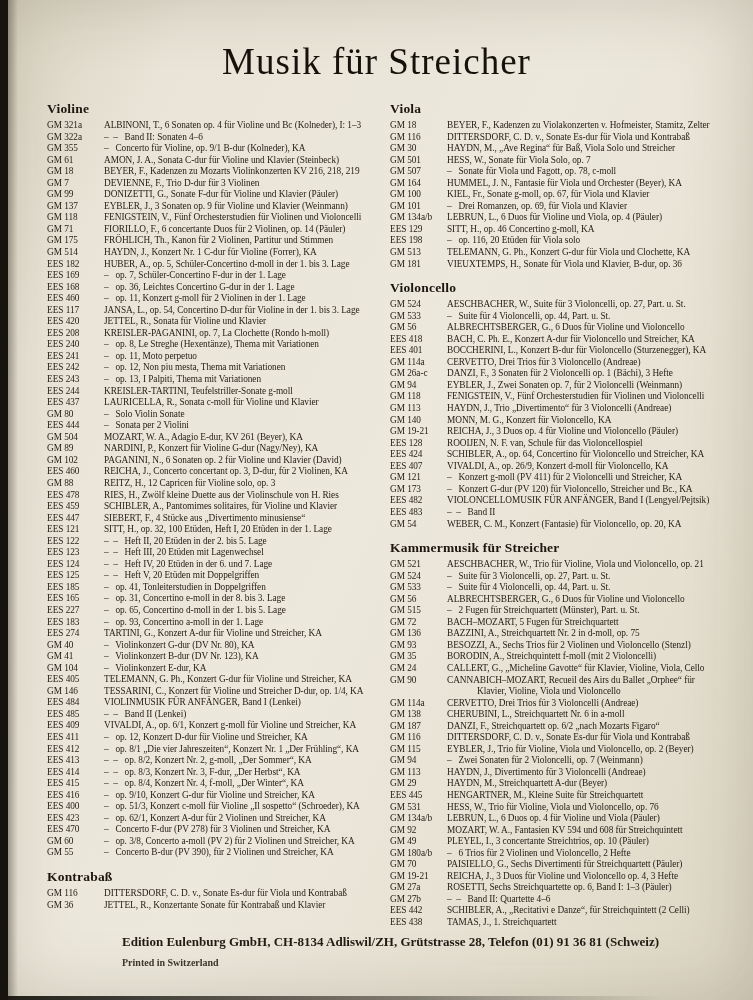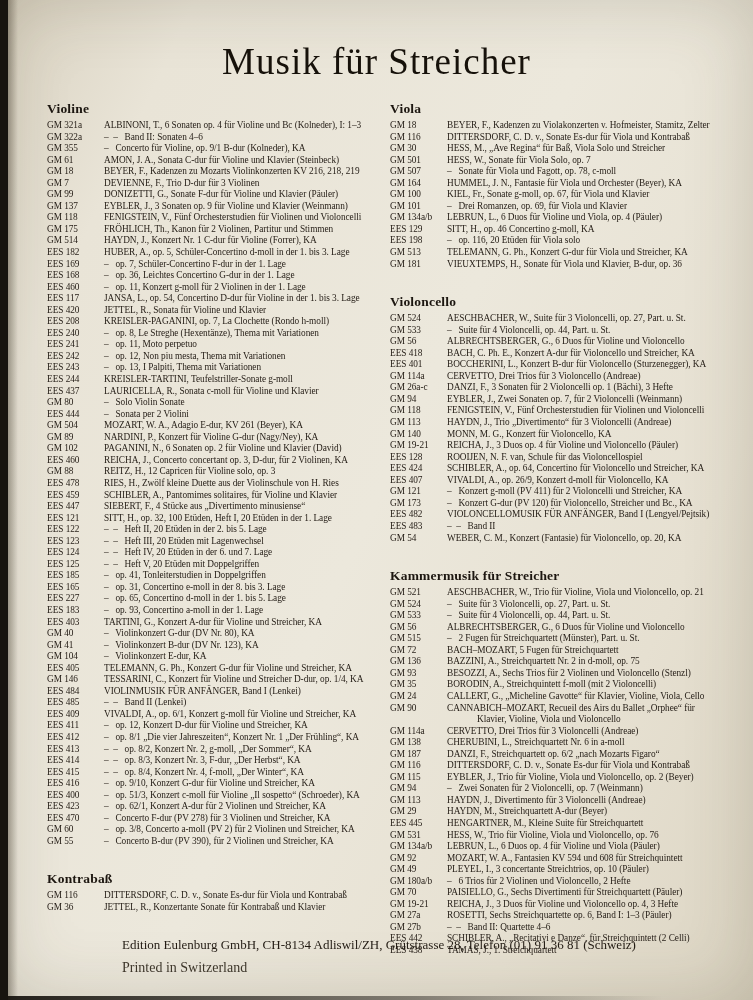--- a/index.html
+++ b/index.html
@@ -38,38 +38,39 @@
     padding:4px 8px 0 47px;
   }
   .col { flex:0 0 339px; width:339px; }
   h2.sec-title {
     font-size:13.5px;
     font-weight:700;
     margin:4px 0 3px 0;
     color:#1c1610;
     letter-spacing:.2px;
   }
-  h2.sec-title.gap { margin-top:24px; }
+  h2.sec-title.gap { margin-top:10px; }
   .entries { }
   .row {
     display:flex;
     font-size:9.3px;
     line-height:11.55px;
     letter-spacing:-0.05px;
   }
   .no { flex:0 0 57px; white-space:pre; }
   .txt { white-space:pre; }
   .row.indent .txt { padding-left:30px; }
   .footer {
     position:absolute;
     left:122px;
-    bottom:24px;
+    bottom:32px;
+    font-weight:bold;
   }
   .publisher { font-size:13px; color:#221b13; }
-  .printed { font-size:14px; margin-top:7px; color:#3d362a; }
+  .printed { font-size:10px; margin-top:7px; color:#3d362a; }
 </style>
 </head>
 <body>
 
 <div class="page">
   <div class="edge-left"></div>
   <div class="edge-bottom"></div>
 
   <h1 class="title">Musik für Streicher</h1>
 
@@ -107,20 +108,24 @@
           </div>
           <div class="row">
             <span class="no">GM 137</span>
             <span class="txt">EYBLER, J., 3 Sonaten op. 9 für Violine und Klavier (Weinmann)</span>
           </div>
           <div class="row">
             <span class="no">GM 118</span>
             <span class="txt">FENIGSTEIN, V., Fünf Orchesterstudien für Violinen und Violoncelli</span>
           </div>
           <div class="row">
+            <span class="no">GM 71</span>
+            <span class="txt">FIORILLO, F., 6 concertante Duos für 2 Violinen, op. 14 (Päuler)</span>
+          </div>
+          <div class="row">
             <span class="no">GM 175</span>
             <span class="txt">FRÖHLICH, Th., Kanon für 2 Violinen, Partitur und Stimmen</span>
           </div>
           <div class="row">
             <span class="no">GM 514</span>
             <span class="txt">HAYDN, J., Konzert Nr. 1 C-dur für Violine (Forrer), KA</span>
           </div>
           <div class="row">
             <span class="no">EES 182</span>
             <span class="txt">HUBER, A., op. 5, Schüler-Concertino d-moll in der 1. bis 3. Lage</span>
@@ -243,21 +248,21 @@
           </div>
           <div class="row">
             <span class="no">EES 227</span>
             <span class="txt">–   op. 65, Concertino d-moll in der 1. bis 5. Lage</span>
           </div>
           <div class="row">
             <span class="no">EES 183</span>
             <span class="txt">–   op. 93, Concertino a-moll in der 1. Lage</span>
           </div>
           <div class="row">
-            <span class="no">EES 403</span>
+            <span class="no">EES 274</span>
             <span class="txt">TARTINI, G., Konzert A-dur für Violine und Streicher, KA</span>
           </div>
           <div class="row">
             <span class="no">GM 40</span>
             <span class="txt">–   Violinkonzert G-dur (DV Nr. 80), KA</span>
           </div>
           <div class="row">
             <span class="no">GM 41</span>
             <span class="txt">–   Violinkonzert B-dur (DV Nr. 123), KA</span>
           </div>
@@ -348,21 +353,21 @@
           <div class="row">
             <span class="no">GM 18</span>
             <span class="txt">BEYER, F., Kadenzen zu Violakonzerten v. Hofmeister, Stamitz, Zelter</span>
           </div>
           <div class="row">
             <span class="no">GM 116</span>
             <span class="txt">DITTERSDORF, C. D. v., Sonate Es-dur für Viola und Kontrabaß</span>
           </div>
           <div class="row">
             <span class="no">GM 30</span>
-            <span class="txt">HESS, M., „Ave Regina“ für Baß, Viola Solo und Streicher</span>
+            <span class="txt">HAYDN, M., „Ave Regina“ für Baß, Viola Solo und Streicher</span>
           </div>
           <div class="row">
             <span class="no">GM 501</span>
             <span class="txt">HESS, W., Sonate für Viola Solo, op. 7</span>
           </div>
           <div class="row">
             <span class="no">GM 507</span>
             <span class="txt">–   Sonate für Viola und Fagott, op. 78, c-moll</span>
           </div>
           <div class="row">
@@ -384,21 +389,21 @@
           <div class="row">
             <span class="no">EES 129</span>
             <span class="txt">SITT, H., op. 46 Concertino g-moll, KA</span>
           </div>
           <div class="row">
             <span class="no">EES 198</span>
             <span class="txt">–   op. 116, 20 Etüden für Viola solo</span>
           </div>
           <div class="row">
             <span class="no">GM 513</span>
-            <span class="txt">TELEMANN, G. Ph., Konzert G-dur für Viola und Streicher, KA</span>
+            <span class="txt">TELEMANN, G. Ph., Konzert G-dur für Viola und Clochette, KA</span>
           </div>
           <div class="row">
             <span class="no">GM 181</span>
             <span class="txt">VIEUXTEMPS, H., Sonate für Viola und Klavier, B-dur, op. 36</span>
           </div>
         </div>
         <h2 class="sec-title gap">Violoncello</h2>
         <div class="entries">
           <div class="row">
             <span class="no">GM 524</span>

